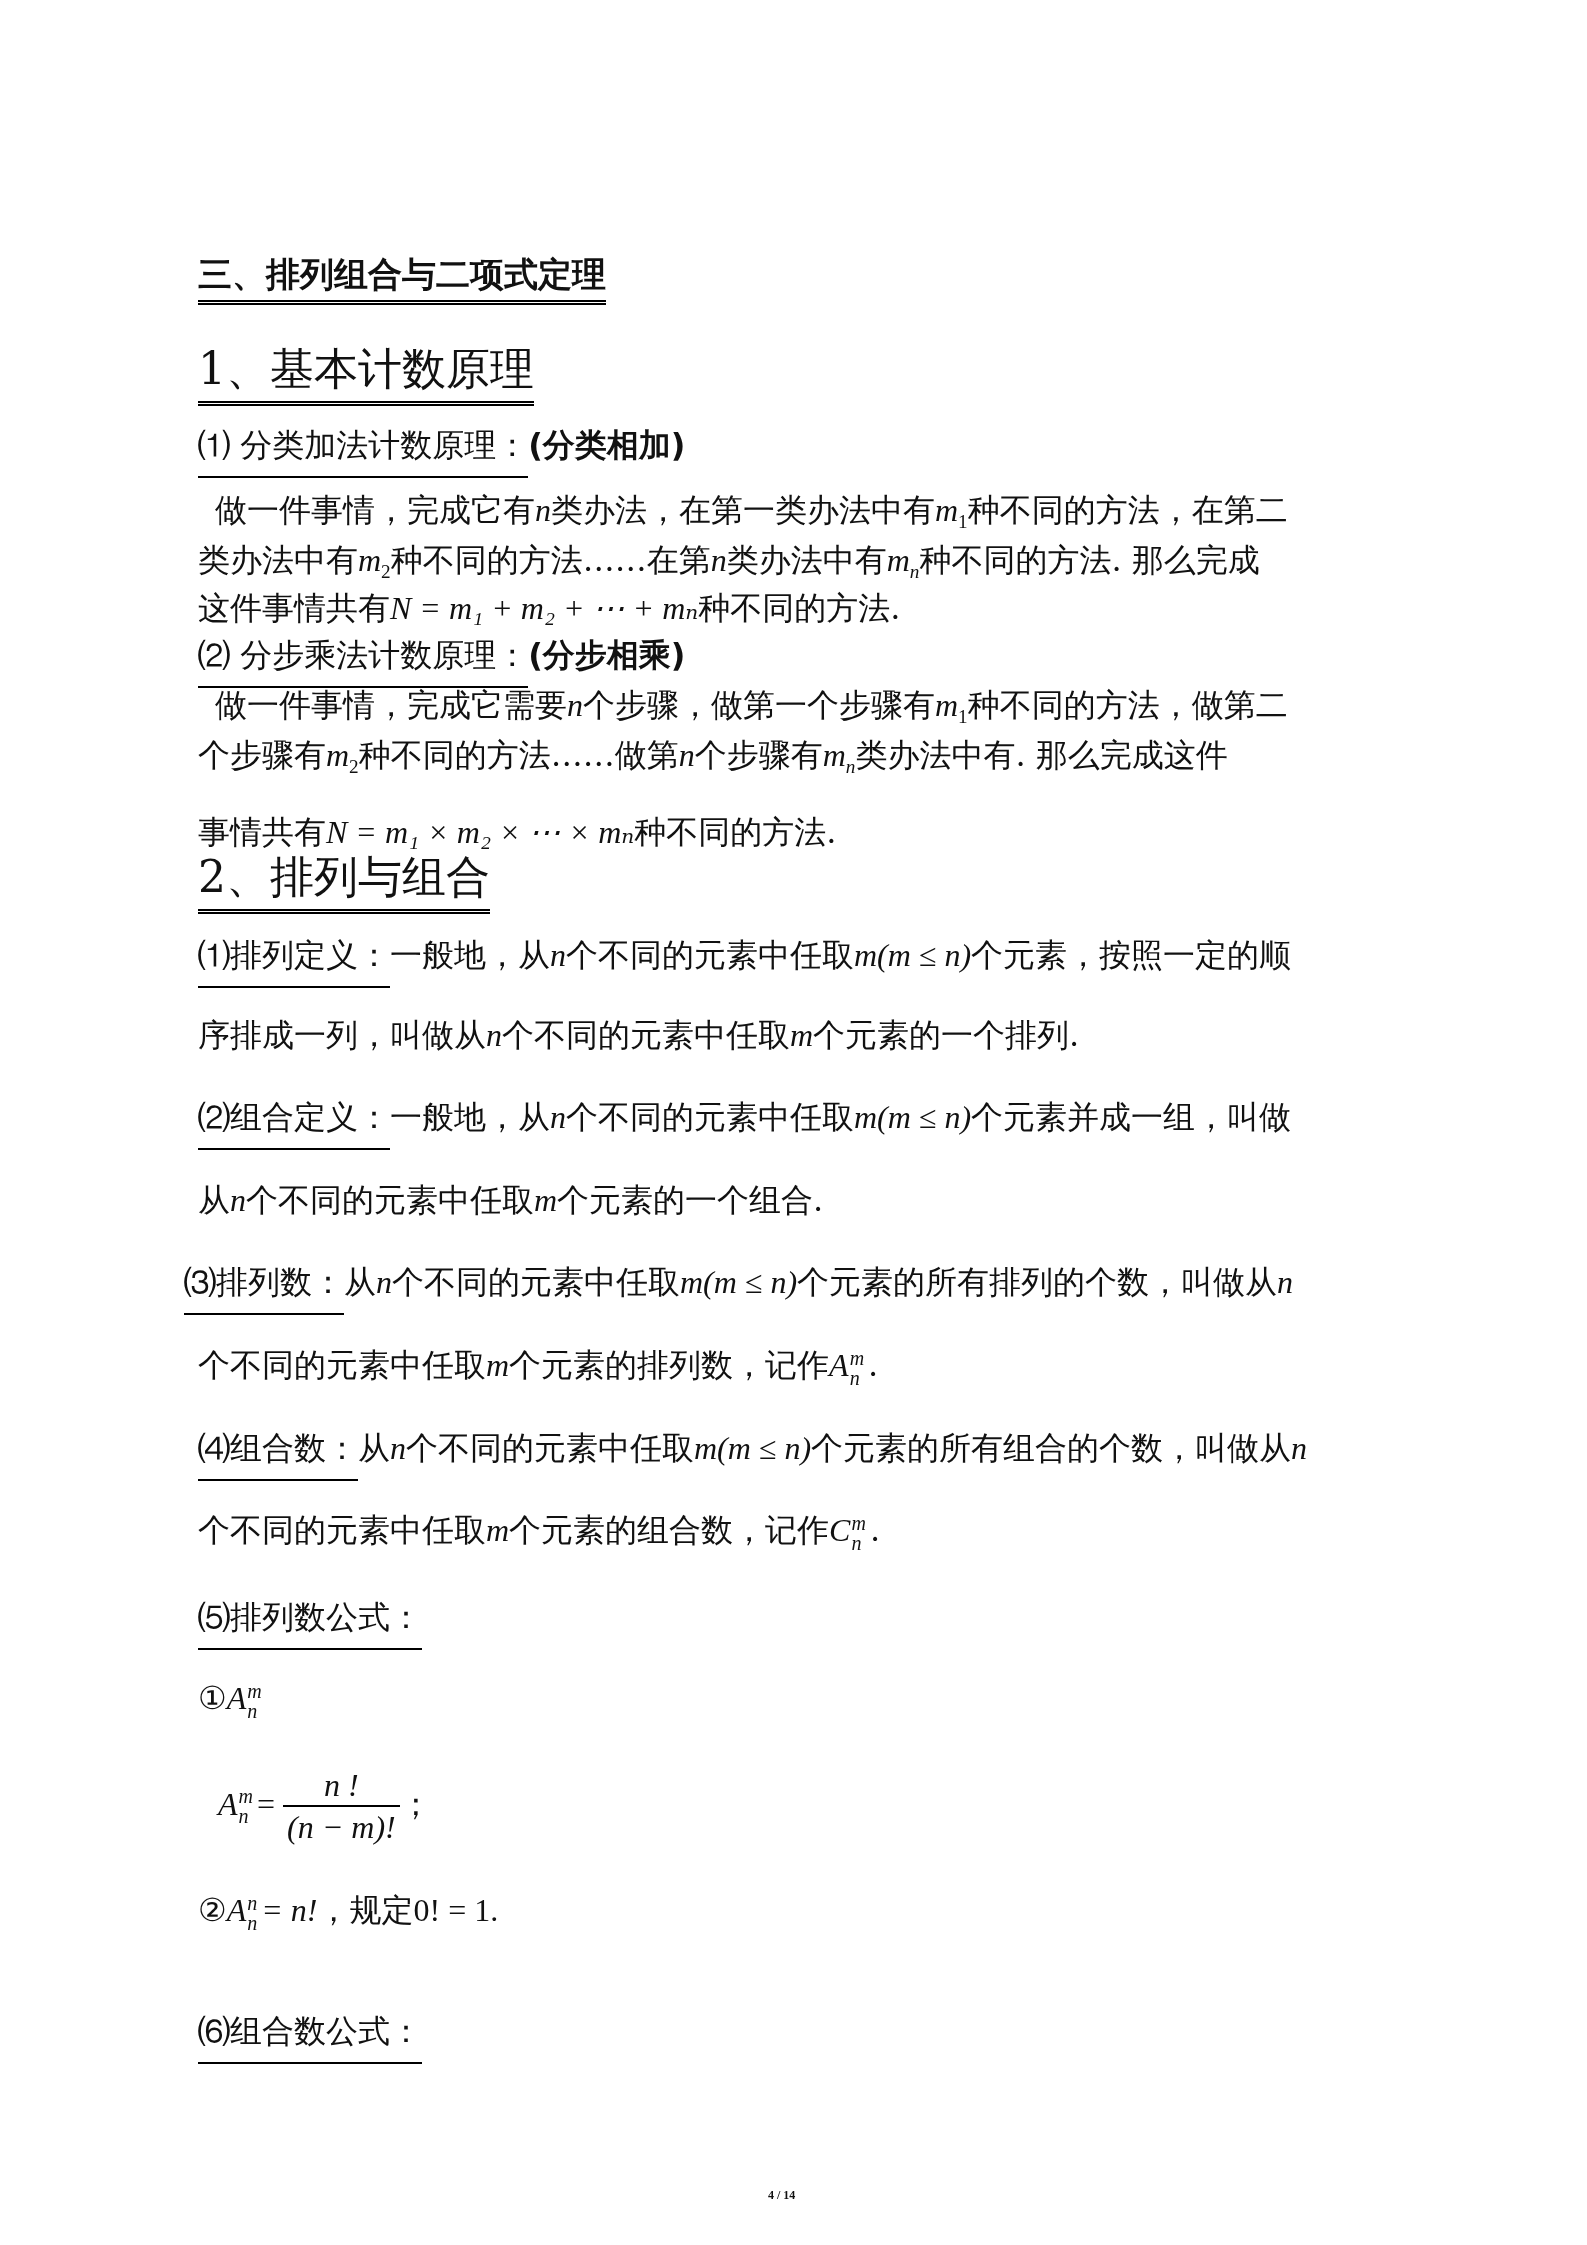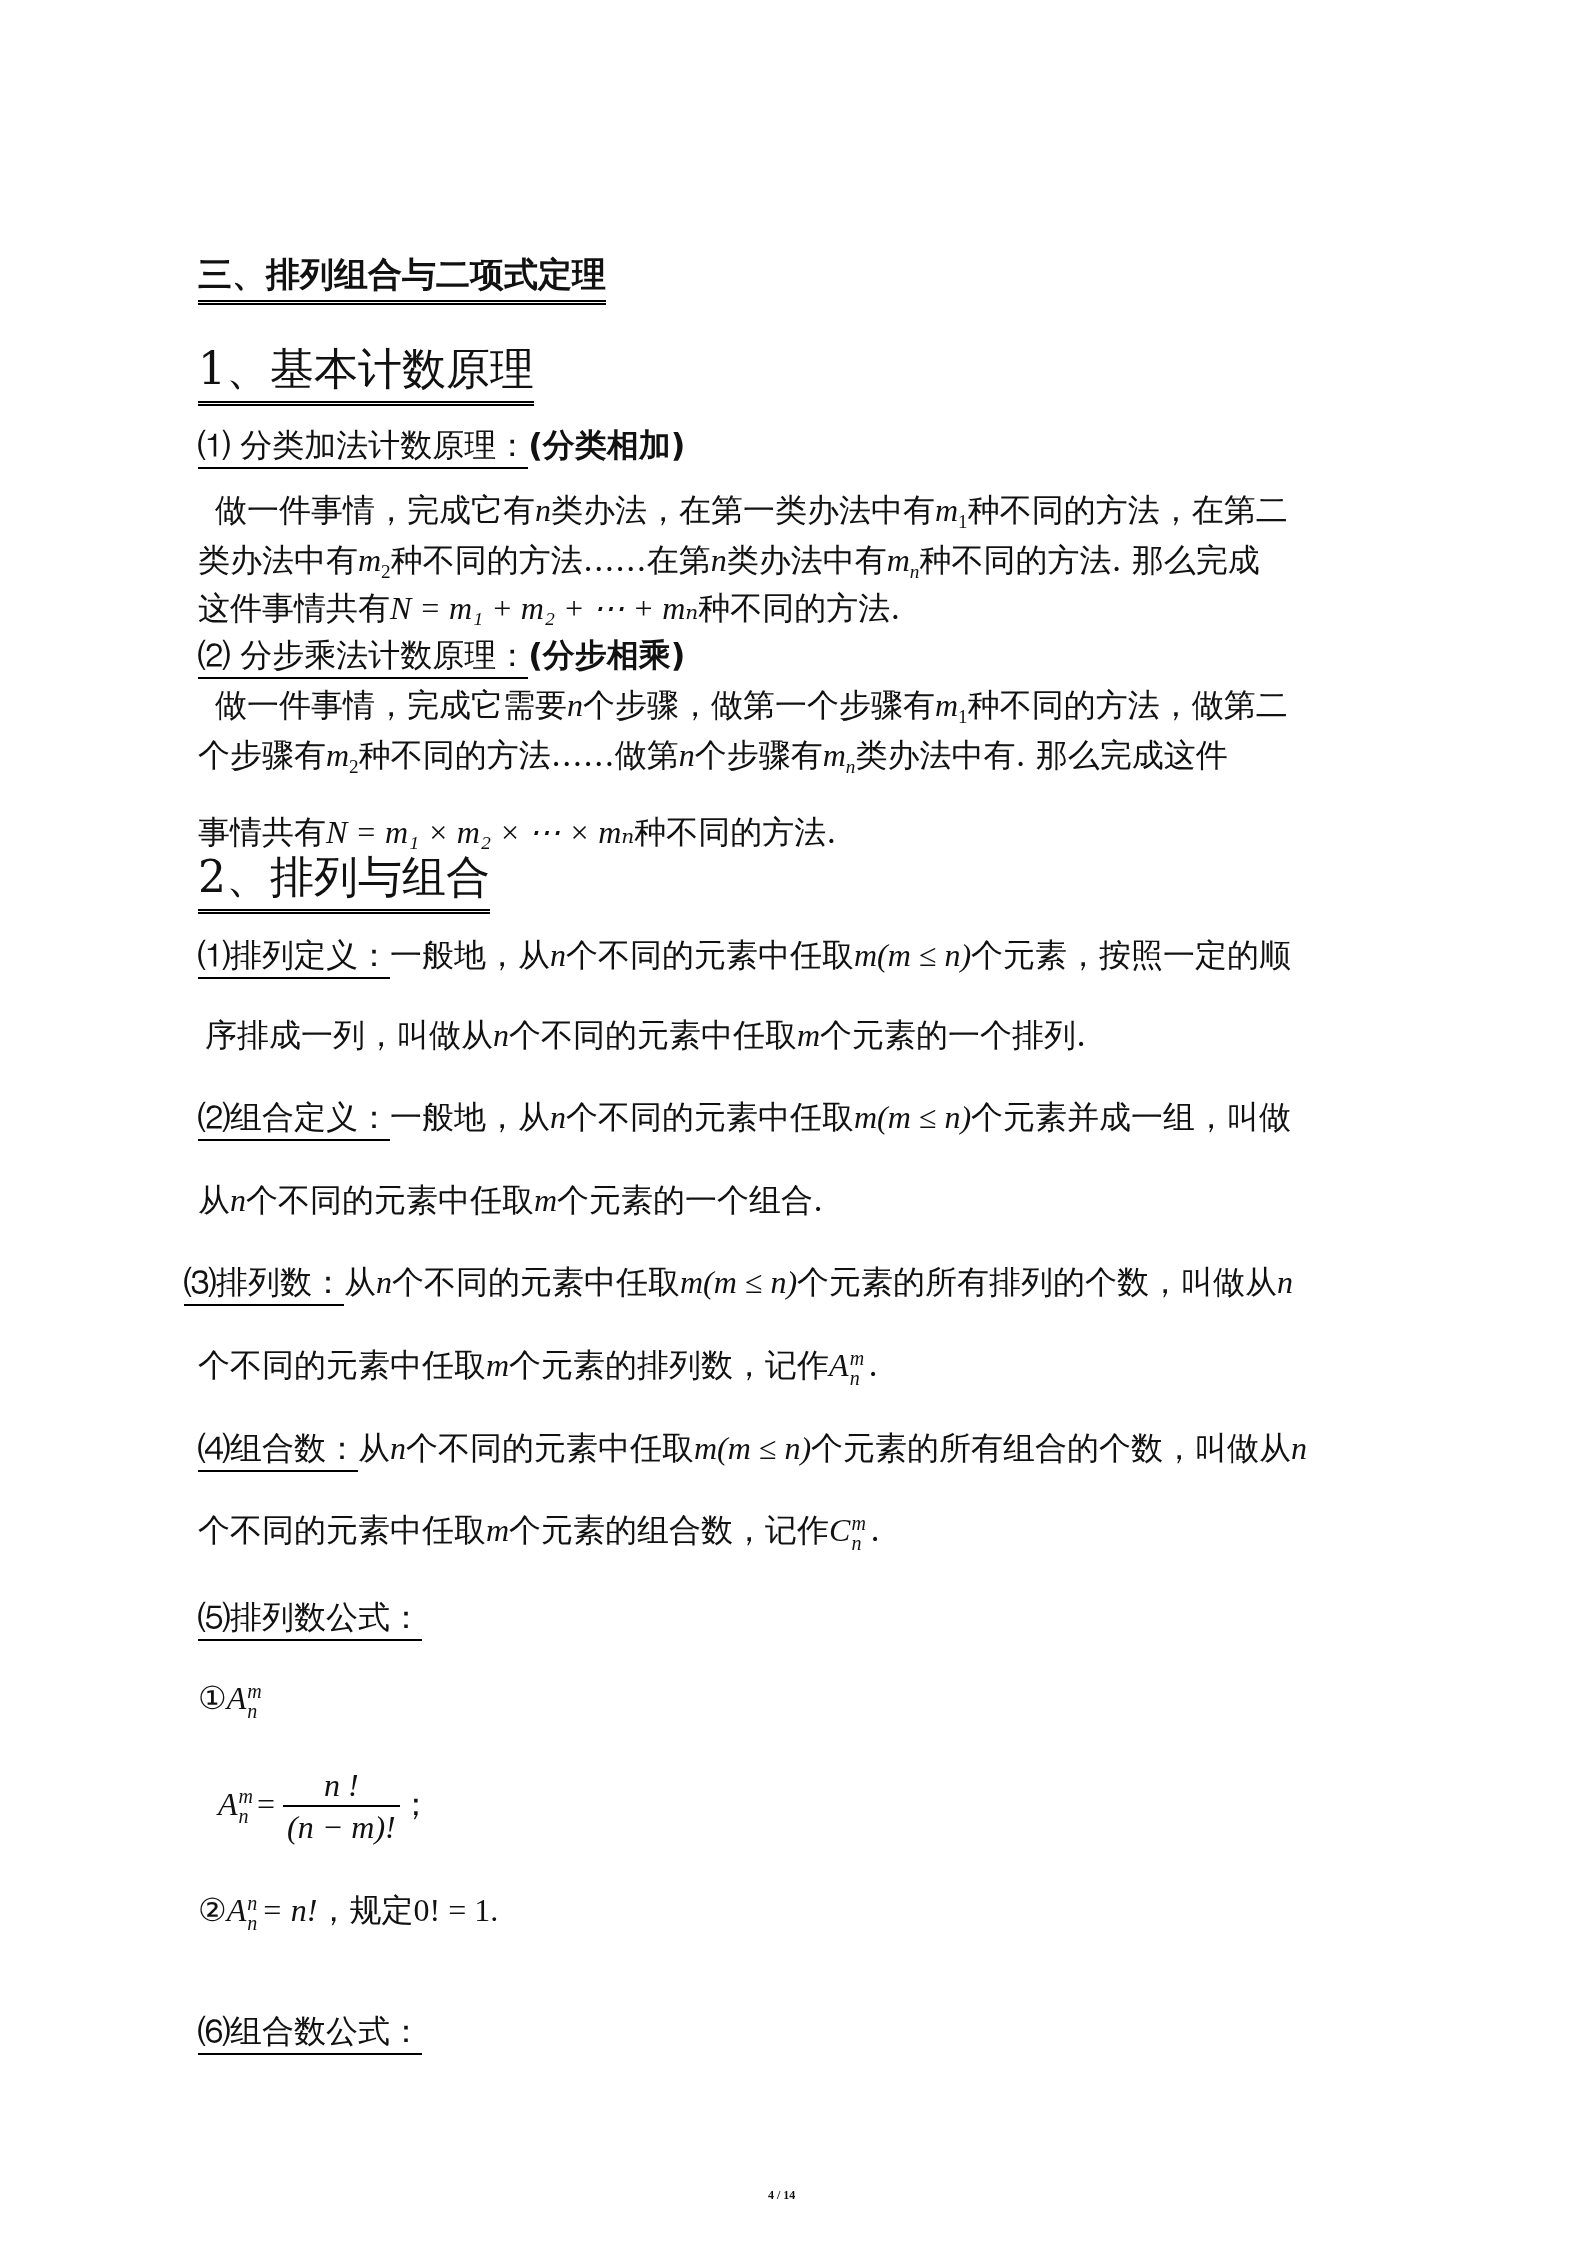--- a/index.html
+++ b/index.html
@@ -3,21 +3,21 @@
 <meta charset="utf-8">
 <style>
   html, body { margin:0; padding:0; background:#ffffff; }
   body { width:1587px; height:2245px; position:relative; overflow:hidden;
          font-family:"DejaVu Serif","Liberation Serif",serif; color:#111; }
   .abs { position:absolute; white-space:nowrap; }
   .t { font-size:32px; line-height:40px; }
   .h1 { font-family:"DejaVu Sans","Liberation Sans",sans-serif; font-weight:bold; font-size:34px;
         border-bottom:5px double #000; padding-bottom:2px; }
   .h2 { font-size:44px; border-bottom:5px double #000; padding-bottom:2px; }
-  .ul { border-bottom:2.5px solid #000; padding-bottom:3px; }
+  .ul { border-bottom:2.5px solid #000; padding-bottom:12px; }
   .bold { font-family:"DejaVu Sans","Liberation Sans",sans-serif; font-weight:bold; }
   .m { font-family:"Liberation Serif","DejaVu Serif",serif; font-style:italic; }
   .r { font-family:"Liberation Serif","DejaVu Serif",serif; font-style:normal; }
   sub, sup { font-size:60%; }
   .ss { display:inline-block; vertical-align:middle; line-height:1; font-size:20px; text-align:left; margin-left:1px; margin-right:4px;}
   .ss span { display:block; }
   .frac { display:inline-block; vertical-align:middle; text-align:center; }
   .frac .num { display:block; padding:0 4px; border-bottom:2px solid #000; }
   .frac .den { display:block; padding:0 4px; }
   .footer { font-family:"Liberation Serif","DejaVu Serif",serif; font-weight:bold; font-size:12px; }
@@ -53,21 +53,21 @@
 </div>
 <div class="abs t" style="left:198px;top:812px;">
   <span>事情共有</span><span class="m">N = m₁ × m₂ × ⋯ × mₙ</span><span>种不同的方法.</span>
 </div>
 
 <div class="abs h2" style="left:198px;top:848px;">2、排列与组合</div>
 
 <div class="abs t" style="left:198px;top:935px;">
   <span class="ul">⑴排列定义：</span><span>一般地，从</span><span class="m">n</span><span>个不同的元素中任取</span><span class="m">m(m ≤ n)</span><span>个元素，按照一定的顺</span>
 </div>
-<div class="abs t" style="left:198px;top:1015px;margin-left:7px;">
+<div class="abs t" style="left:198px;top:1015px;">
   <span>序排成一列，叫做从</span><span class="m">n</span><span>个不同的元素中任取</span><span class="m">m</span><span>个元素的一个排列.</span>
 </div>
 
 <div class="abs t" style="left:198px;top:1097px;">
   <span class="ul">⑵组合定义：</span><span>一般地，从</span><span class="m">n</span><span>个不同的元素中任取</span><span class="m">m(m ≤ n)</span><span>个元素并成一组，叫做</span>
 </div>
 <div class="abs t" style="left:198px;top:1180px;">
   <span>从</span><span class="m">n</span><span>个不同的元素中任取</span><span class="m">m</span><span>个元素的一个组合.</span>
 </div>
 

